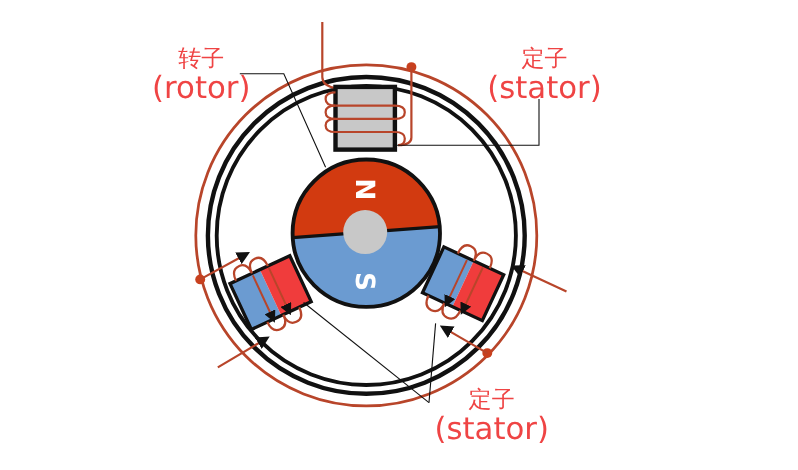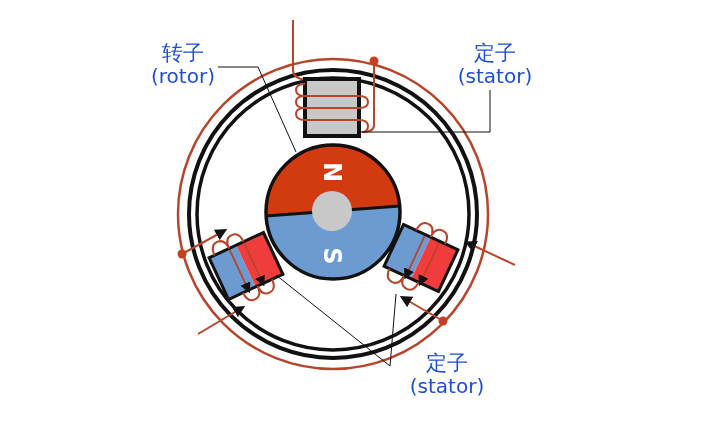--- a/index.html
+++ b/index.html
@@ -1,20 +1,20 @@
 <!DOCTYPE html>
 <html><head>
 <meta charset="utf-8">
 <style>
   html, body { margin: 0; padding: 0; background: #ffffff; }
   body { width: 725px; height: 427px; position: relative; overflow: hidden; font-family: "DejaVu Sans", sans-serif; }
   svg { position: absolute; left: 0; top: 0; }
-  .label { position: absolute; color: #1d4ed8; text-align: center; line-height: 1.1; }
+  .label { position: absolute; color: #ef4444; text-align: center; line-height: 1.1; }
   .label .cn { font-size: 21px; display: block; }
-  .label .en { font-size: 20px; display: block; }
+  .label .en { font-size: 28px; display: block; }
   .pole { font-family: "DejaVu Sans", sans-serif; font-weight: bold; font-size: 24px; fill: #ffffff; }
 </style>
 </head>
 <body>
 
 <svg width="725" height="427" viewBox="0 0 725 427" xmlns="http://www.w3.org/2000/svg">
   <defs>
     <marker id="arr" viewBox="0 0 10 10" refX="5" refY="5" markerWidth="6" markerHeight="6" orient="auto">
       <path d="M0,0 L10,5 L0,10 z" fill="#111"></path>
     </marker>

